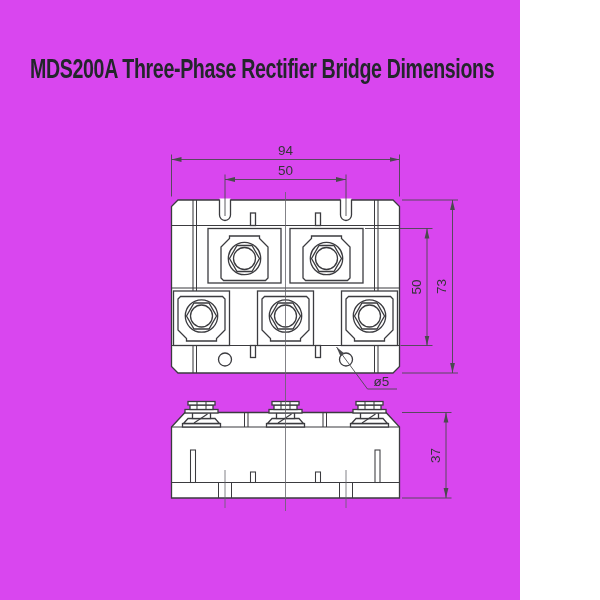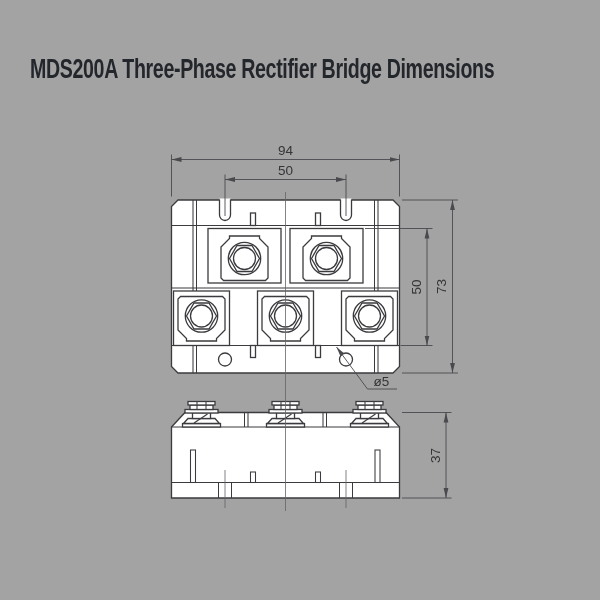--- a/index.html
+++ b/index.html
@@ -1,16 +1,16 @@
 <!DOCTYPE html>
 <html><head>
 <meta charset="utf-8">
 <style>
   html,body{margin:0;padding:0;background:#fff;}
-  .page{position:relative;width:600px;height:600px;background:#a3a3a3;overflow:hidden;
+  .page{position:relative;width:520px;height:600px;background:#d946ef;overflow:hidden;
         font-family:"Liberation Sans",sans-serif;}
   .title{position:absolute;left:30px;top:53px;margin:0;
          font-family:"Liberation Sans",sans-serif;
          font-size:28px;font-weight:700;color:#23262b;
          letter-spacing:-0.5px;white-space:nowrap;
          transform:scaleX(0.70);transform-origin:left top;}
   svg.drawing{position:absolute;left:0;top:0;}
   
   .ln{stroke:#3b3b3f;stroke-width:1.3;fill:none;stroke-linejoin:miter;}
   .fw{stroke:#3b3b3f;stroke-width:1.3;fill:#ffffff;stroke-linejoin:miter;}

